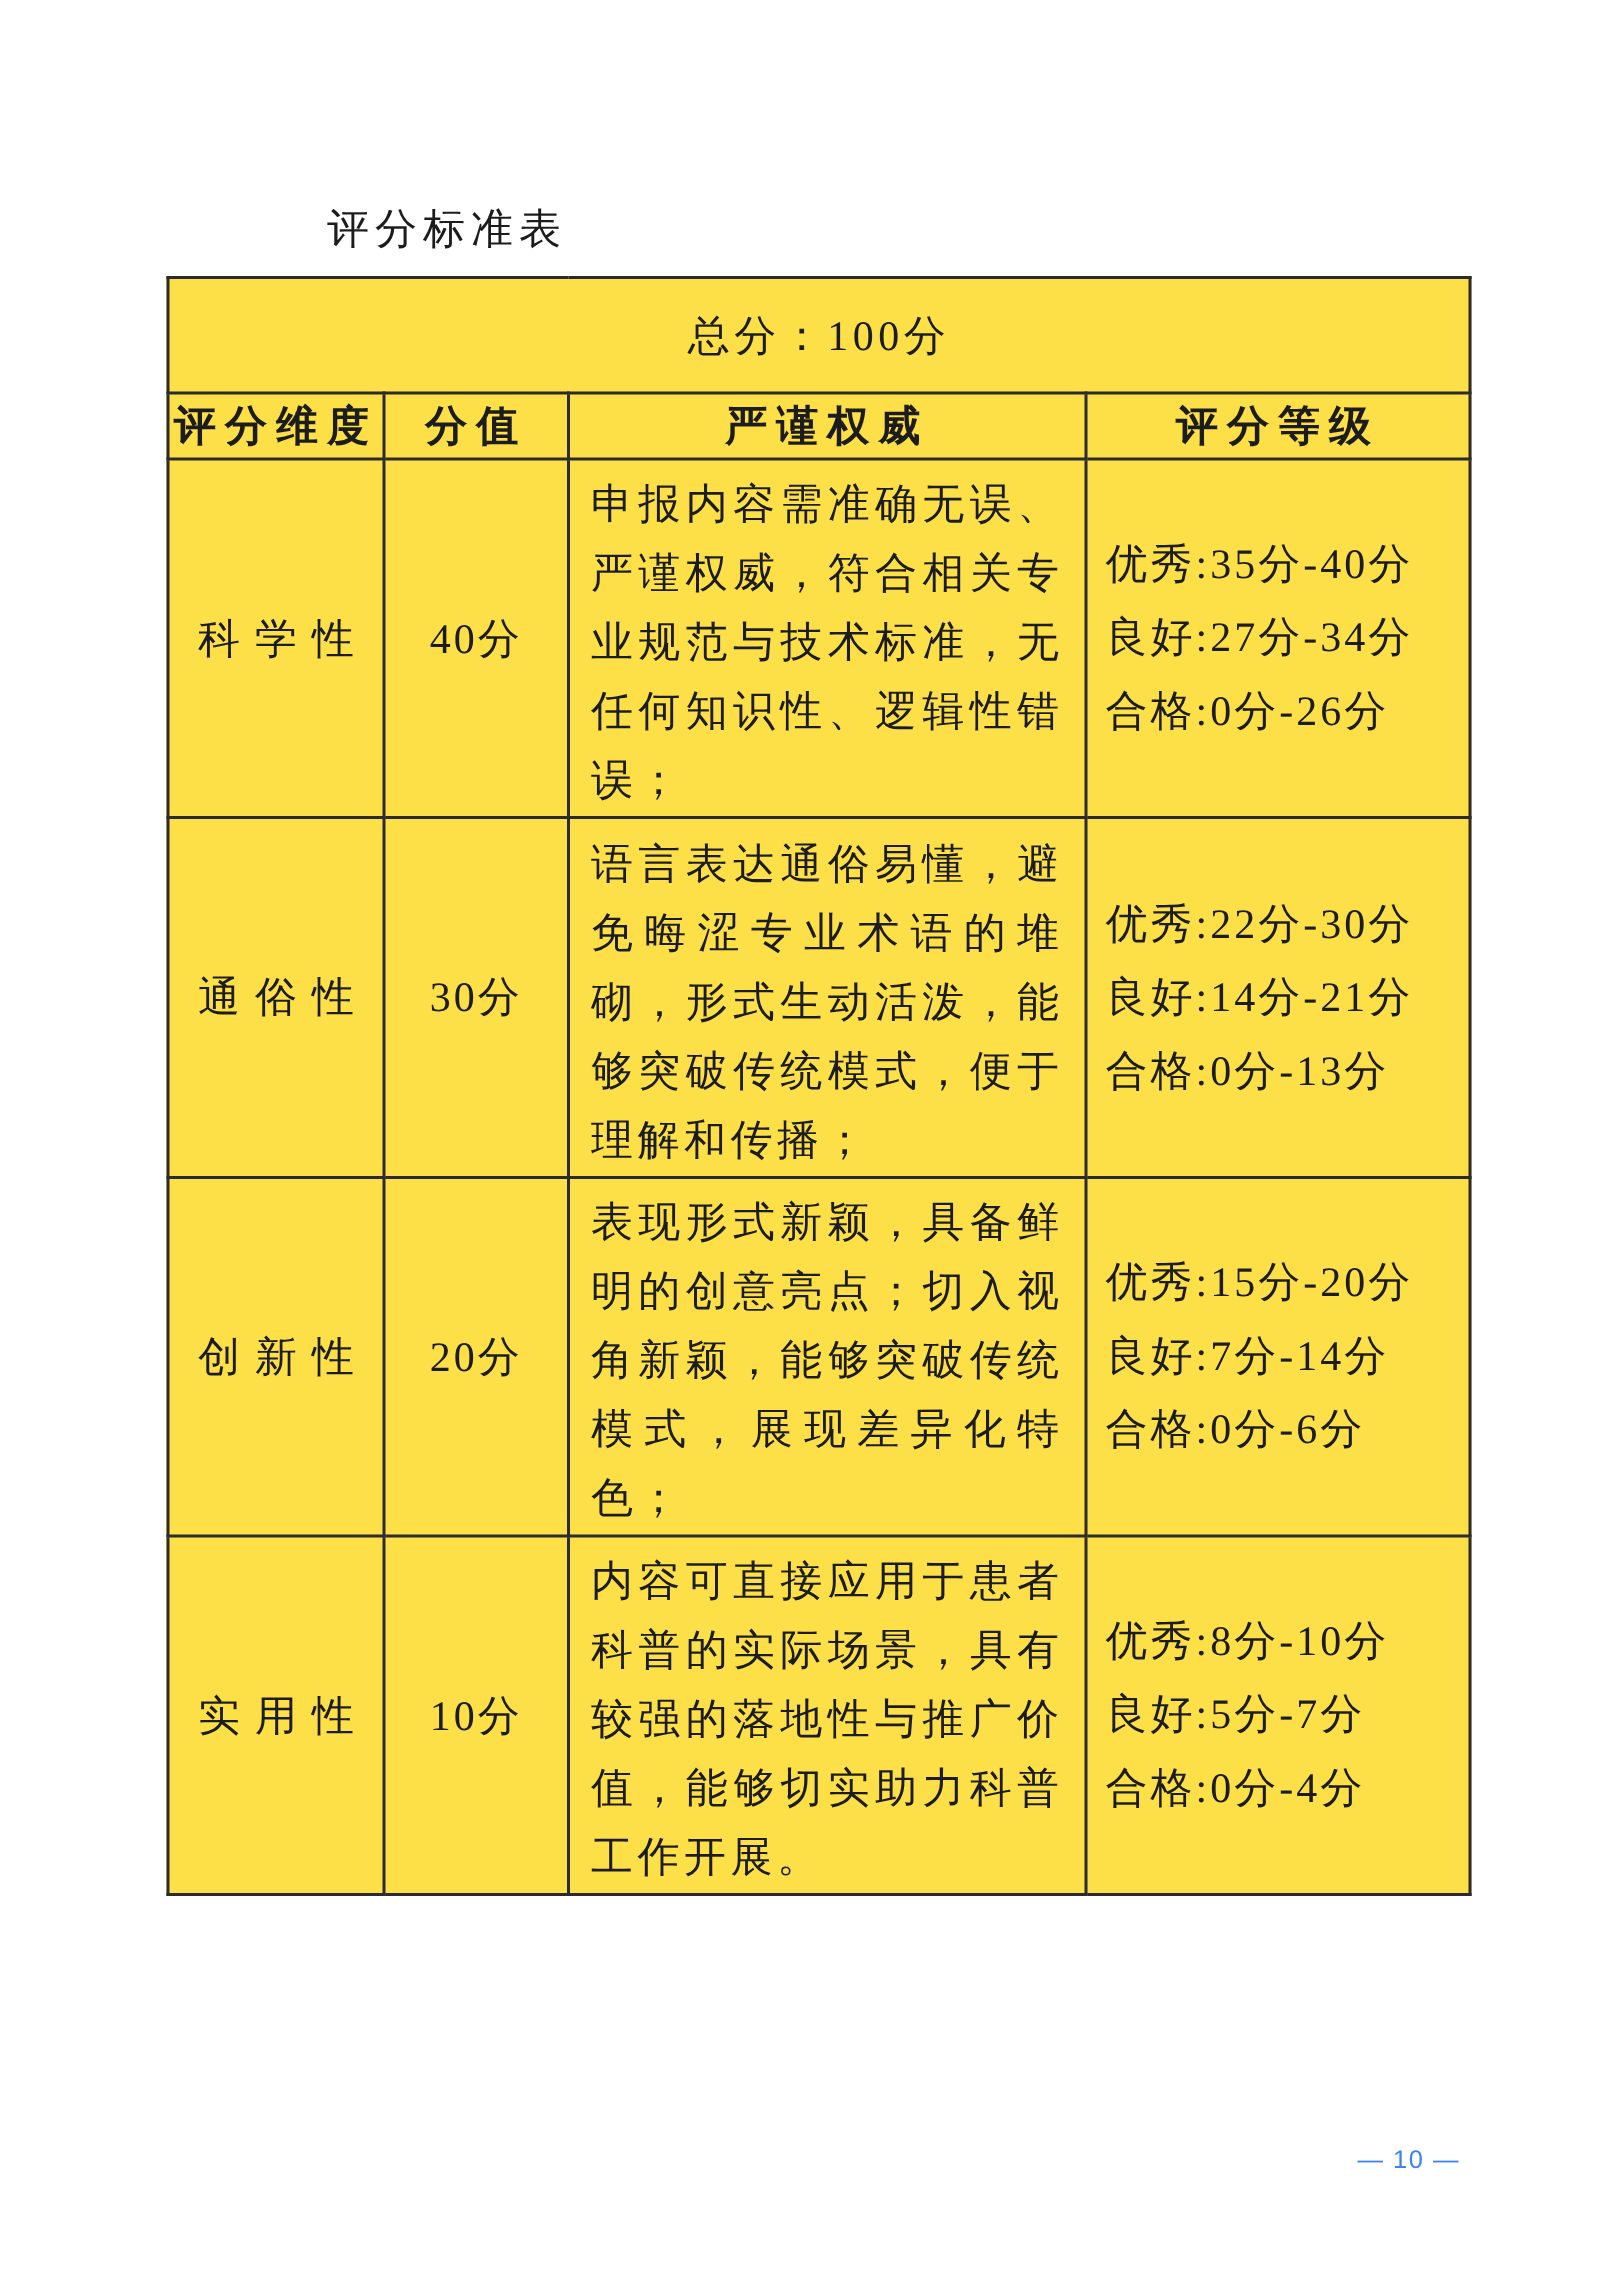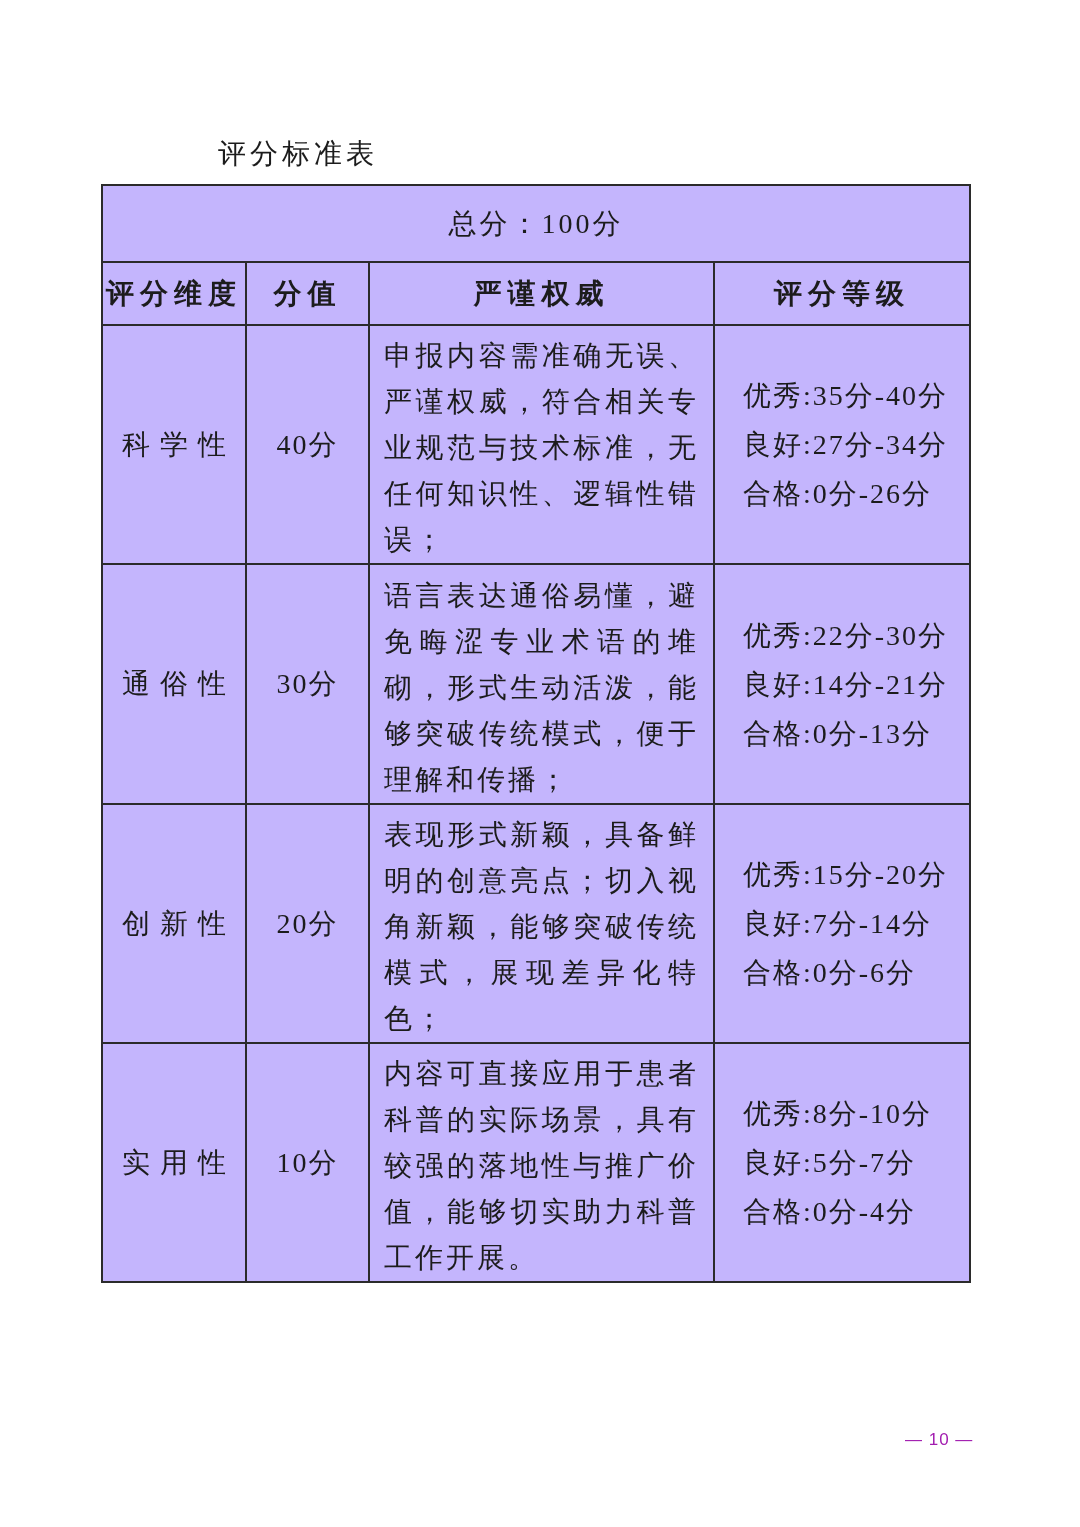--- a/index.html
+++ b/index.html
@@ -17,39 +17,39 @@
     left: 189px;
     top: 138px;
     font-size: 28px;
     letter-spacing: 4px;
     line-height: 32px;
     white-space: nowrap;
     margin-left: 29px;
   }
   table.score-table {
     position: absolute;
-    left: 101px;
+    left: 111px;
     top: 184px;
     width: 868px;
     border-collapse: collapse;
     table-layout: fixed;
-    background: #c4b5fd;
+    background: #fde047;
   }
   table.score-table td {
     border: 2px solid #2b2b2b;
     font-size: 28px;
     vertical-align: middle;
   }
   tr.total-row td {
     height: 77px;
     text-align: center;
     letter-spacing: 3px;
   }
   tr.head-row td {
-    height: 63px;
+    height: 44px;
     text-align: center;
     font-weight: bold;
     letter-spacing: 6px;
   }
   tr.data-row.r0 { height: 235px; }
   tr.data-row.r1 { height: 240px; }
   tr.data-row.r2 { height: 237px; }
   tr.data-row.r3 { height: 233px; }
   td.dim-cell {
     text-align: center;
@@ -63,33 +63,33 @@
   td.desc-cell {
     vertical-align: top;
     padding: 7px 14px 0 14px;
     line-height: 46px;
     letter-spacing: 3px;
     text-align: justify;
     text-justify: inter-ideograph;
     margin-left: 28px;
   }
   td.grades-cell {
-    padding-left: 28px;
+    padding-left: 12px;
     line-height: 49px;
     letter-spacing: 2px;
   }
   .grade-line { white-space: nowrap; }
   .page-number {
     position: absolute;
     left: 905px;
     top: 1430px;
     font-family: "Liberation Sans", "DejaVu Sans", sans-serif;
     font-size: 17px;
     letter-spacing: 1px;
-    color: #a21caf;
+    color: #3b82f6;
     white-space: nowrap;
   }
 </style>
 </head>
 <body>
 
 <div class="doc-title">评分标准表</div>
 
 <table class="score-table">
   <colgroup>

